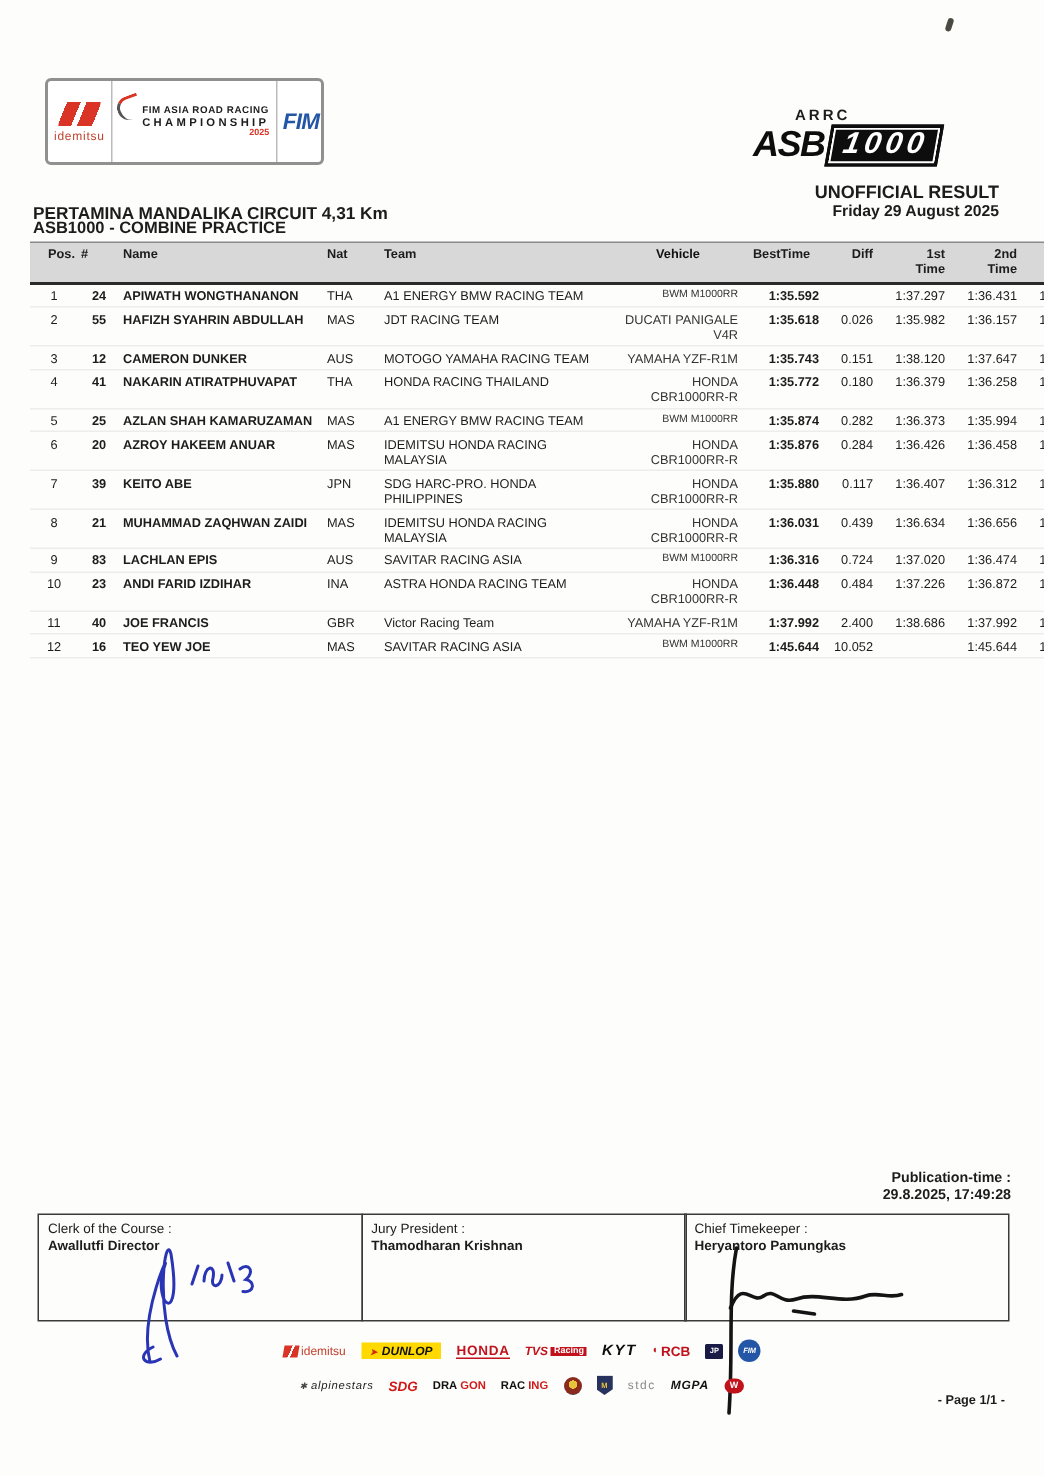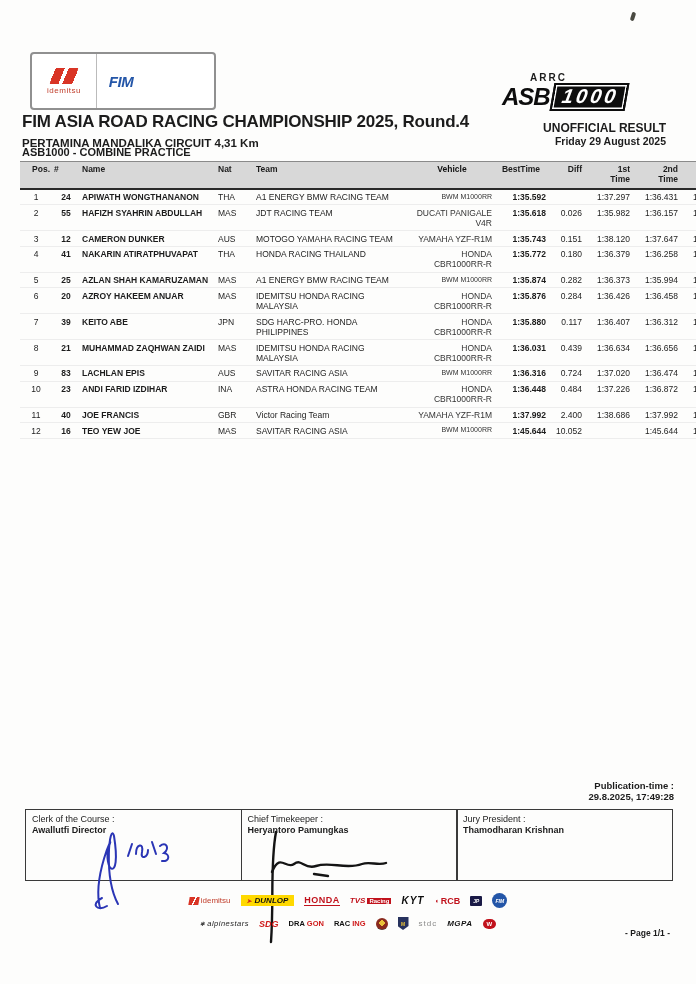--- a/index.html
+++ b/index.html
@@ -106,34 +106,41 @@
 
 <div class="page">
 
   <div class="ink-mark"></div>
 
   <div class="logo-strip">
     <div class="ls-sec ls-idemitsu">
       <div class="idemitsu-mark"></div>
       <div class="idemitsu-text">idemitsu</div>
     </div>
+    <div class="ls-sec ls-arrc">
+      <div class="rider-swoosh"></div>
+      <div class="arrc-lines">
+        <div class="arrc-l1">FIM ASIA ROAD RACING</div>
+        <div class="arrc-l2">CHAMPIONSHIP</div>
+        <div class="arrc-year">2025</div>
+      </div>
+    </div>
     <div class="ls-sec ls-fim">
       <div class="fim-word">FIM</div>
     </div>
   </div>
 
   <div class="asb-logo">
     <div class="asb-arrc">ARRC</div>
     <div class="asb-row">
       <span class="asb-word">ASB</span>
       <span class="asb-1000">1000</span>
     </div>
   </div>
 
-  <div class="title">FIM ASIA ROAD RACING CHAMPIONSHIP 2025, Round.4</div>
   <div class="subtitle">PERTAMINA MANDALIKA CIRCUIT 4,31 Km</div>
   <div class="result-block">
     <div class="result-status">UNOFFICIAL RESULT</div>
     <div class="result-date">Friday 29 August 2025</div>
   </div>
   <div class="section-label">ASB1000 - COMBINE PRACTICE</div>
 
   <table class="results">
     <thead>
         <tr>
@@ -320,33 +327,33 @@
         <div class="official-role">Clerk of the Course :</div>
         <div class="official-name">Awallutfi Director</div>
         <svg class="sig" style="left:36px;top:6px;" width="120" height="100" viewBox="0 0 120 100">
           <g fill="none" stroke="#2a35b5" stroke-width="2" stroke-linecap="round">
             <path d="M38,92 C30,60 54,12 47,30 C40,54 60,70 52,20 C48,4 41,60 56,88 M45,90 C35,96 28,88 40,82"></path>
             <path d="M66,40 l4,-12 M74,38 c0,-10 8,-12 6,-2 c-2,8 6,6 6,-2 M90,26 l4,12 M98,30 c6,-5 10,2 4,7 c6,1 6,9 -2,8"></path>
           </g>
         </svg>
       </div>
       <div class="official-box">
+        <div class="official-role">Jury President :</div>
+        <div class="official-name">Thamodharan Krishnan</div>
+      </div>
+      <div class="official-box">
         <div class="official-role">Chief Timekeeper :</div>
         <div class="official-name">Heryantoro Pamungkas</div>
         <svg class="sig" style="left:8px;top:4px;" width="150" height="130" viewBox="0 0 150 130">
           <g fill="none" stroke="#141414" stroke-width="2.4" stroke-linecap="round">
             <path d="M26,18 C20,50 24,85 21,128"></path>
             <path d="M22,58 C30,38 36,56 44,50 C52,44 54,56 66,52 C80,47 96,56 112,50 C120,47 128,52 136,49"></path>
             <path d="M64,60 l14,2"></path>
           </g>
         </svg>
-      </div>
-      <div class="official-box">
-        <div class="official-role">Jury President :</div>
-        <div class="official-name">Thamodharan Krishnan</div>
       </div>
     </div>
 
   <div class="sponsors">
     <div class="sp-row">
         <span class="chip sp-idemitsu"><span class="mini-mark"></span>idemitsu</span>
         <span class="chip sp-dunlop">DUNLOP</span>
         <span class="chip sp-honda">HONDA</span>
         <span class="chip sp-tvs">TVS<span class="tag">Racing</span></span>
         <span class="chip sp-kyt">KYT</span>

